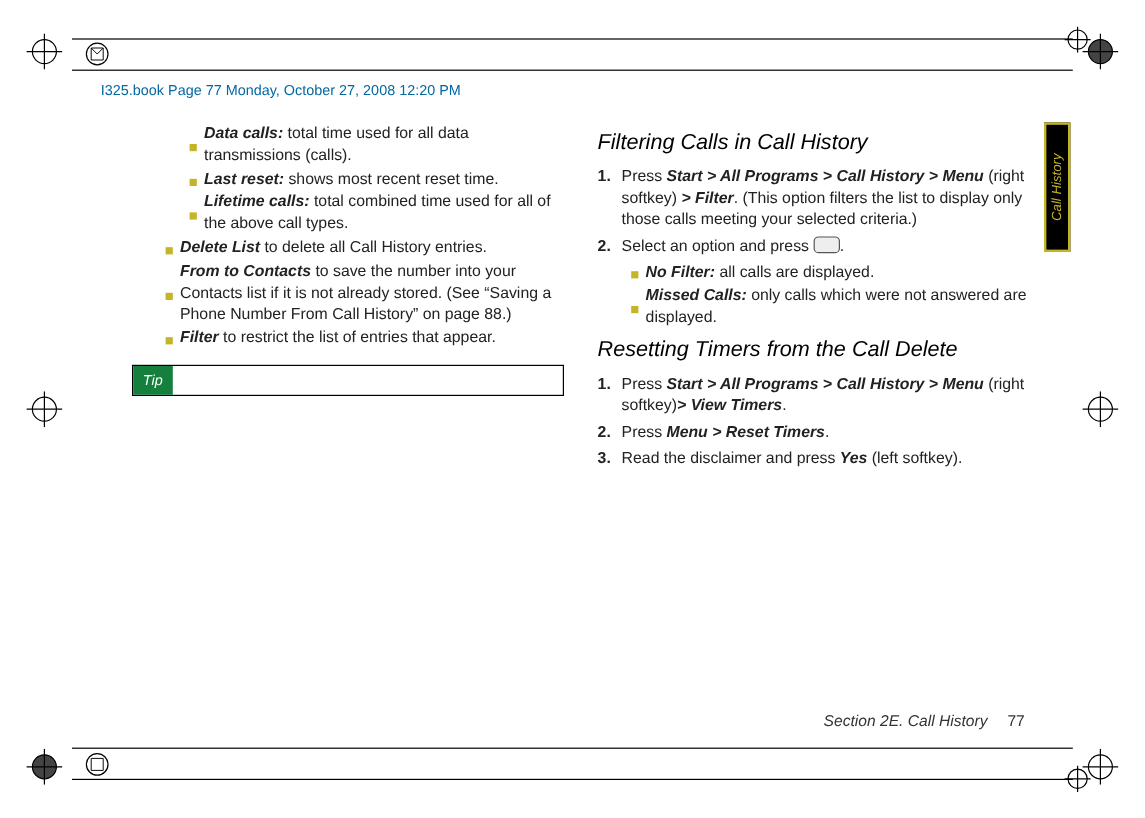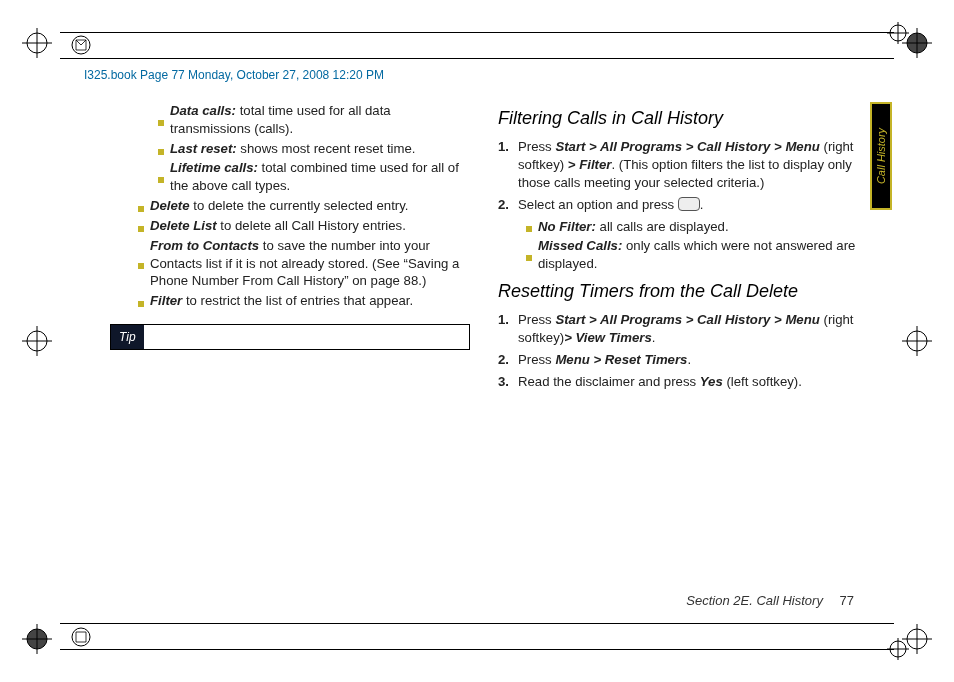--- a/index.html
+++ b/index.html
@@ -47,21 +47,21 @@
   
   .term { font-weight:bold; font-style:italic; }
   .num-row { display:flex; margin:4px 0; }
   .num-row .num { flex:0 0 20px; font-weight:bold; }
   .num-row .body { flex:1; }
   .ui-path { font-weight:bold; font-style:italic; }
   
   h2.section { font-size:18px; font-style:italic; font-weight:normal; margin:6px 0 8px 0; color:#000; }
   
   .tip-box { border:1px solid #000; margin-top:14px; display:flex; font-size:12px; }
-  .tip-label { background:#0f172a; color:#fff; font-style:italic; padding:4px 8px; font-size:12px; flex:0 0 auto; display:flex; align-items:flex-start; }
+  .tip-label { background:#15803d; color:#fff; font-style:italic; padding:4px 8px; font-size:12px; flex:0 0 auto; display:flex; align-items:flex-start; }
   .tip-body { padding:4px 8px; font-style:italic; line-height:1.3; }
   
   .ok-btn { display:inline-block; width:22px; height:14px; border:1.5px solid #555; border-radius:4px; background:#eee; vertical-align:middle; position:relative; top:-1px; }
   
   .page-footer { position:absolute; bottom:74px; right:100px; font-size:13px; font-style:italic; color:#333; }
   .page-footer .pn { font-style:normal; font-weight:normal; margin-left:13px; }
 </style>
 </head>
 <body>
 
@@ -139,24 +139,20 @@
           <div class="bullet-txt"><span class="term">Last reset:</span><span> shows most recent reset time.</span></div>
         </div>
       <div class="bullet-row">
           <div class="bullet-sq"></div>
           <div class="bullet-txt"><span class="term">Lifetime calls:</span><span> total combined time used for all of the above call types.</span></div>
         </div>
     </div>
     <div class="bullet-indent">
       <div class="bullet-row">
           <div class="bullet-sq"></div>
-          <div class="bullet-txt"><span class="term">Delete</span><span> to delete the currently selected entry.</span></div>
-        </div>
-      <div class="bullet-row">
-          <div class="bullet-sq"></div>
           <div class="bullet-txt"><span class="term">Delete List</span><span> to delete all Call History entries.</span></div>
         </div>
       <div class="bullet-row">
           <div class="bullet-sq"></div>
           <div class="bullet-txt"><span class="term">From to Contacts</span><span> to save the number into your Contacts list if it is not already stored. (See “Saving a Phone Number From Call History” on page 88.)</span></div>
         </div>
       <div class="bullet-row">
           <div class="bullet-sq"></div>
           <div class="bullet-txt"><span class="term">Filter</span><span> to restrict the list of entries that appear.</span></div>
         </div>

